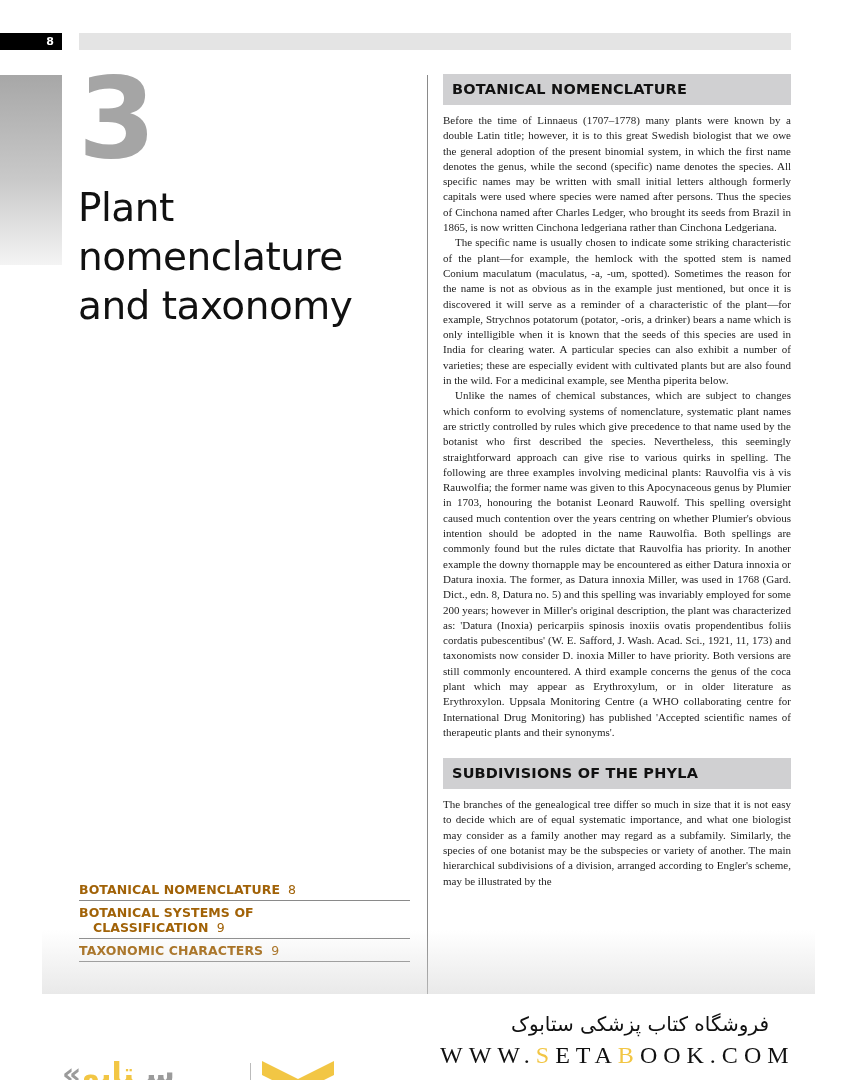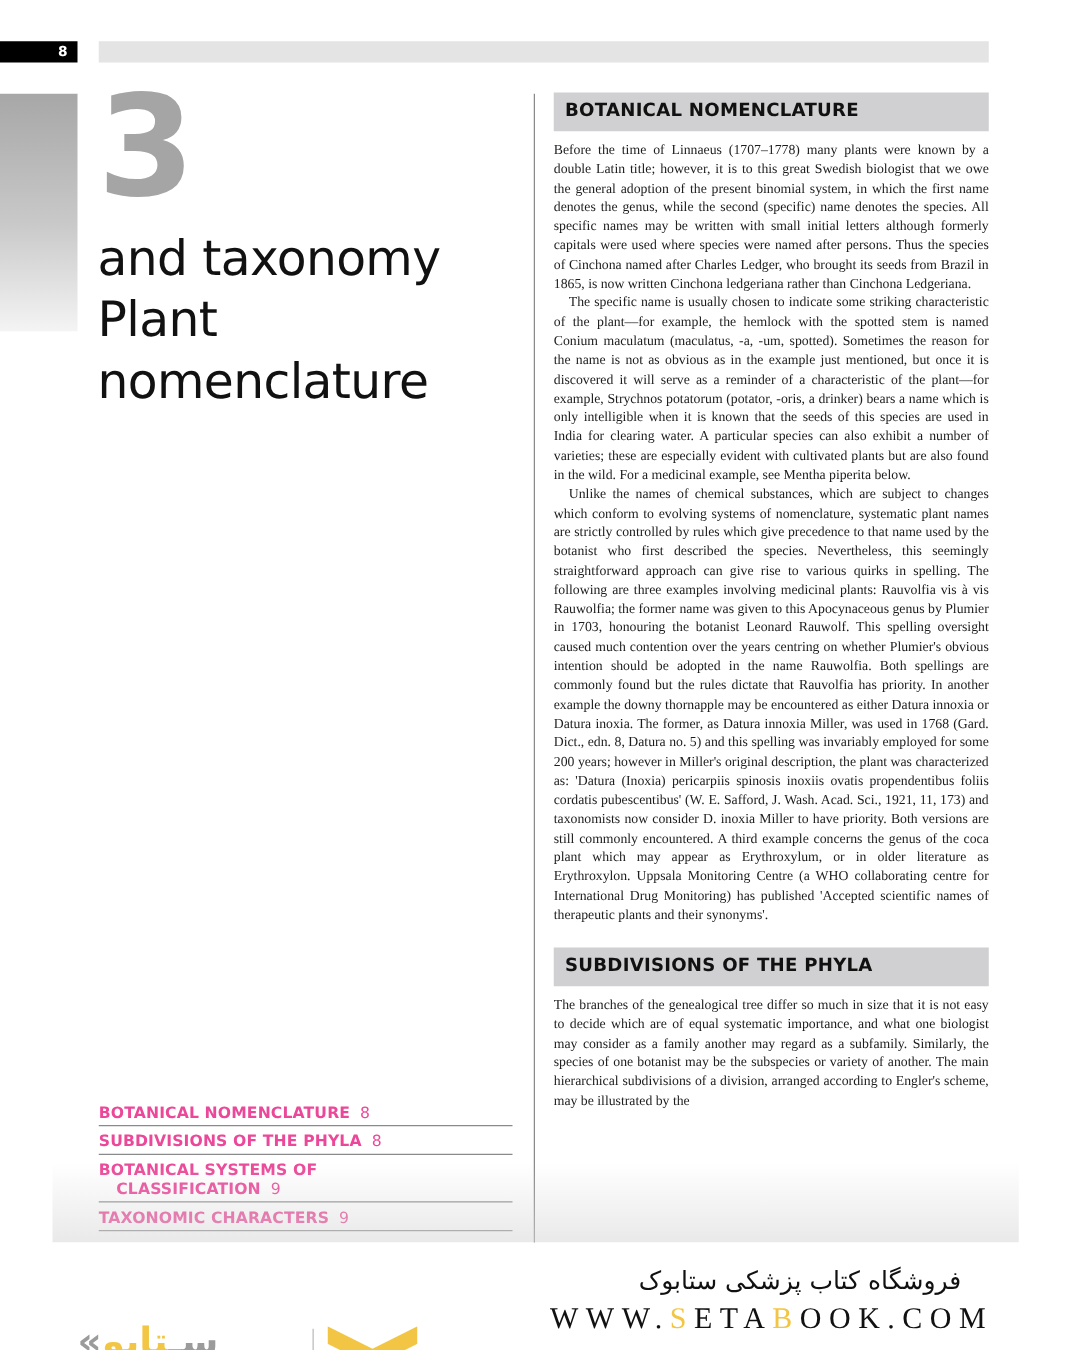--- a/index.html
+++ b/index.html
@@ -37,21 +37,21 @@
       background: #8a8a8a;
     }
 
     .toc {
       position: absolute; left: 79px; top: 878px; width: 331px;
       font-family: "DejaVu Sans", sans-serif;
     }
     .toc-item {
       border-bottom: 1px solid #8a8a8a;
       padding: 4px 0 3px 0;
-      font-size: 12.5px; font-weight: bold; color: #ec4899; line-height: 15px;
+      font-size: 12.5px; font-weight: bold; color: #a16207; line-height: 15px;
       letter-spacing: 0.1px;
     }
     .toc-item .page { font-weight: normal; margin-left: 8px; }
     .toc-item .indent { display: block; padding-left: 14px; }
 
     .main-col {
       position: absolute; left: 443px; top: 74px; width: 348px;
     }
     .section-head {
       background: #d0d0d2; height: 31px; padding-left: 9px;
@@ -110,32 +110,29 @@
   </style>
 </head>
 <body>
 
 <div class="page-tab"><span>8</span></div>
 <div class="header-bar"></div>
 <div class="side-gradient"></div>
 
 <div class="chapter-number">3</div>
 <div class="chapter-title">
+  <div>Plant nomenclature</div>
   <div>and taxonomy</div>
-  <div>Plant nomenclature</div>
 </div>
 
 <div class="column-rule"></div>
 
 <div class="toc">
   <div class="toc-item">
     <span>BOTANICAL NOMENCLATURE</span><span class="page">8</span>
-  </div>
-  <div class="toc-item">
-    <span>SUBDIVISIONS OF THE PHYLA</span><span class="page">8</span>
   </div>
   <div class="toc-item">
     <span>BOTANICAL SYSTEMS OF</span>
     <span class="indent"><span>CLASSIFICATION</span><span class="page">9</span></span>
   </div>
   <div class="toc-item">
     <span>TAXONOMIC CHARACTERS</span><span class="page">9</span>
   </div>
 </div>
 

